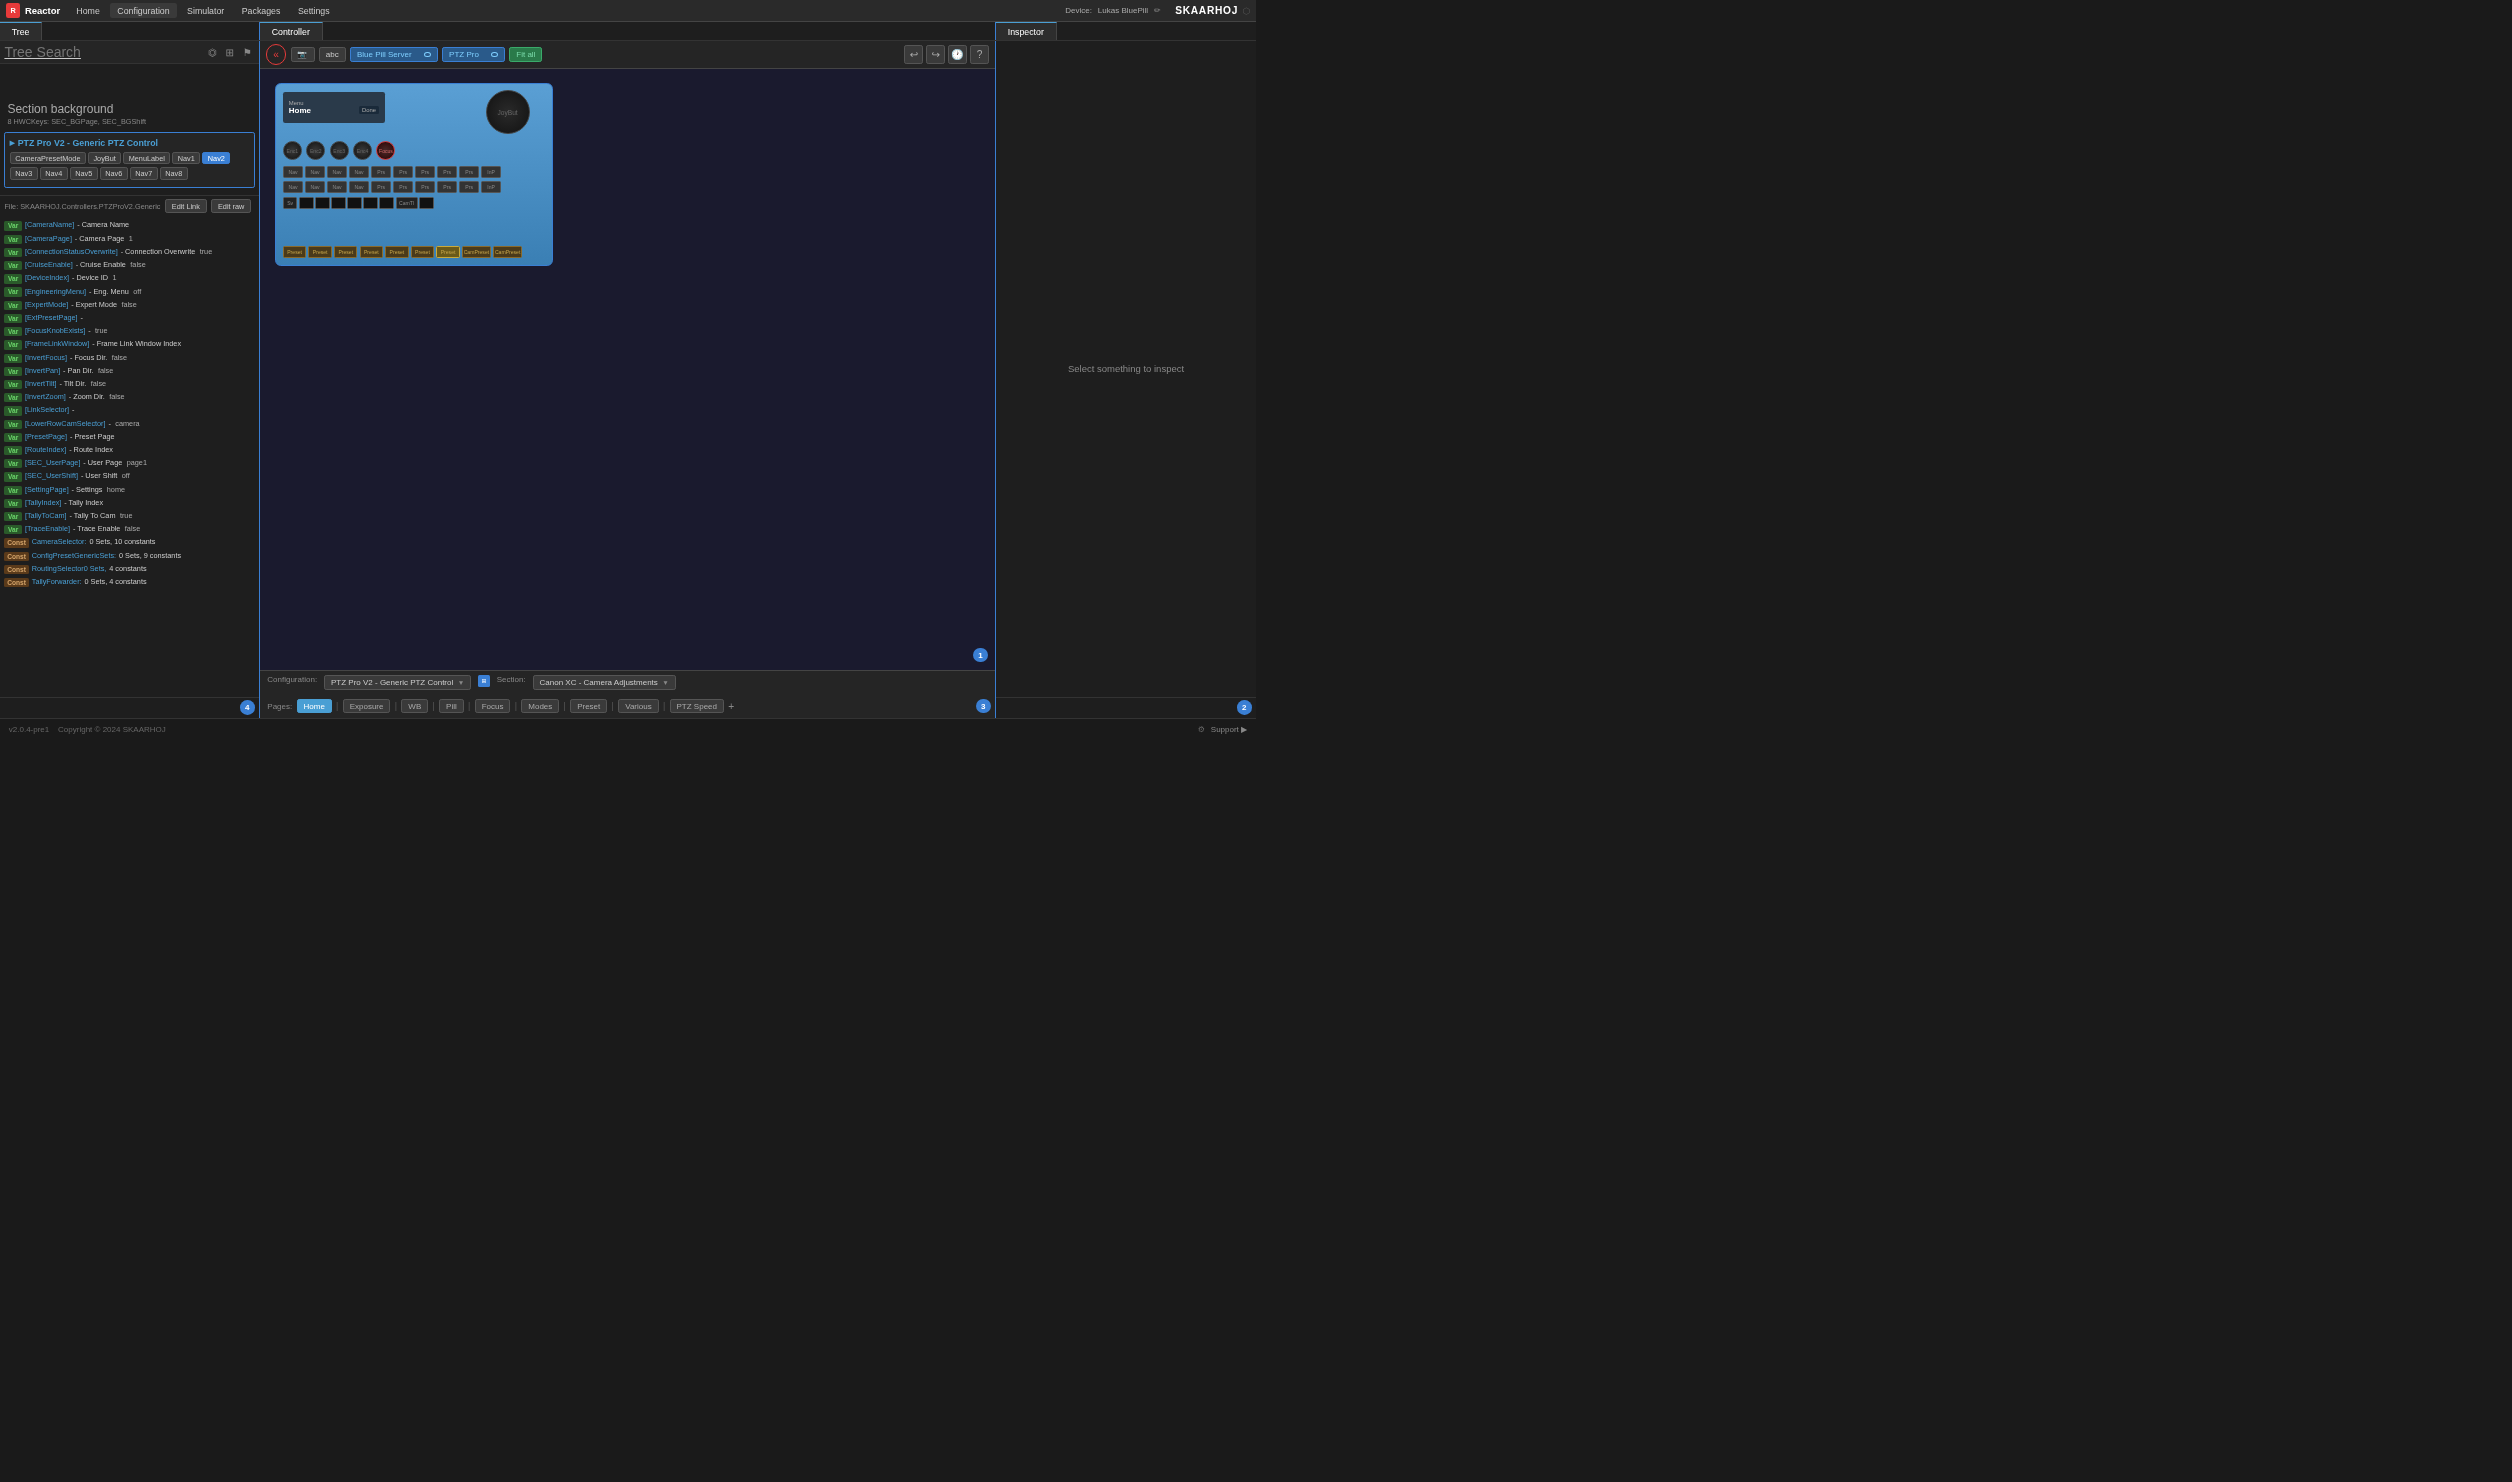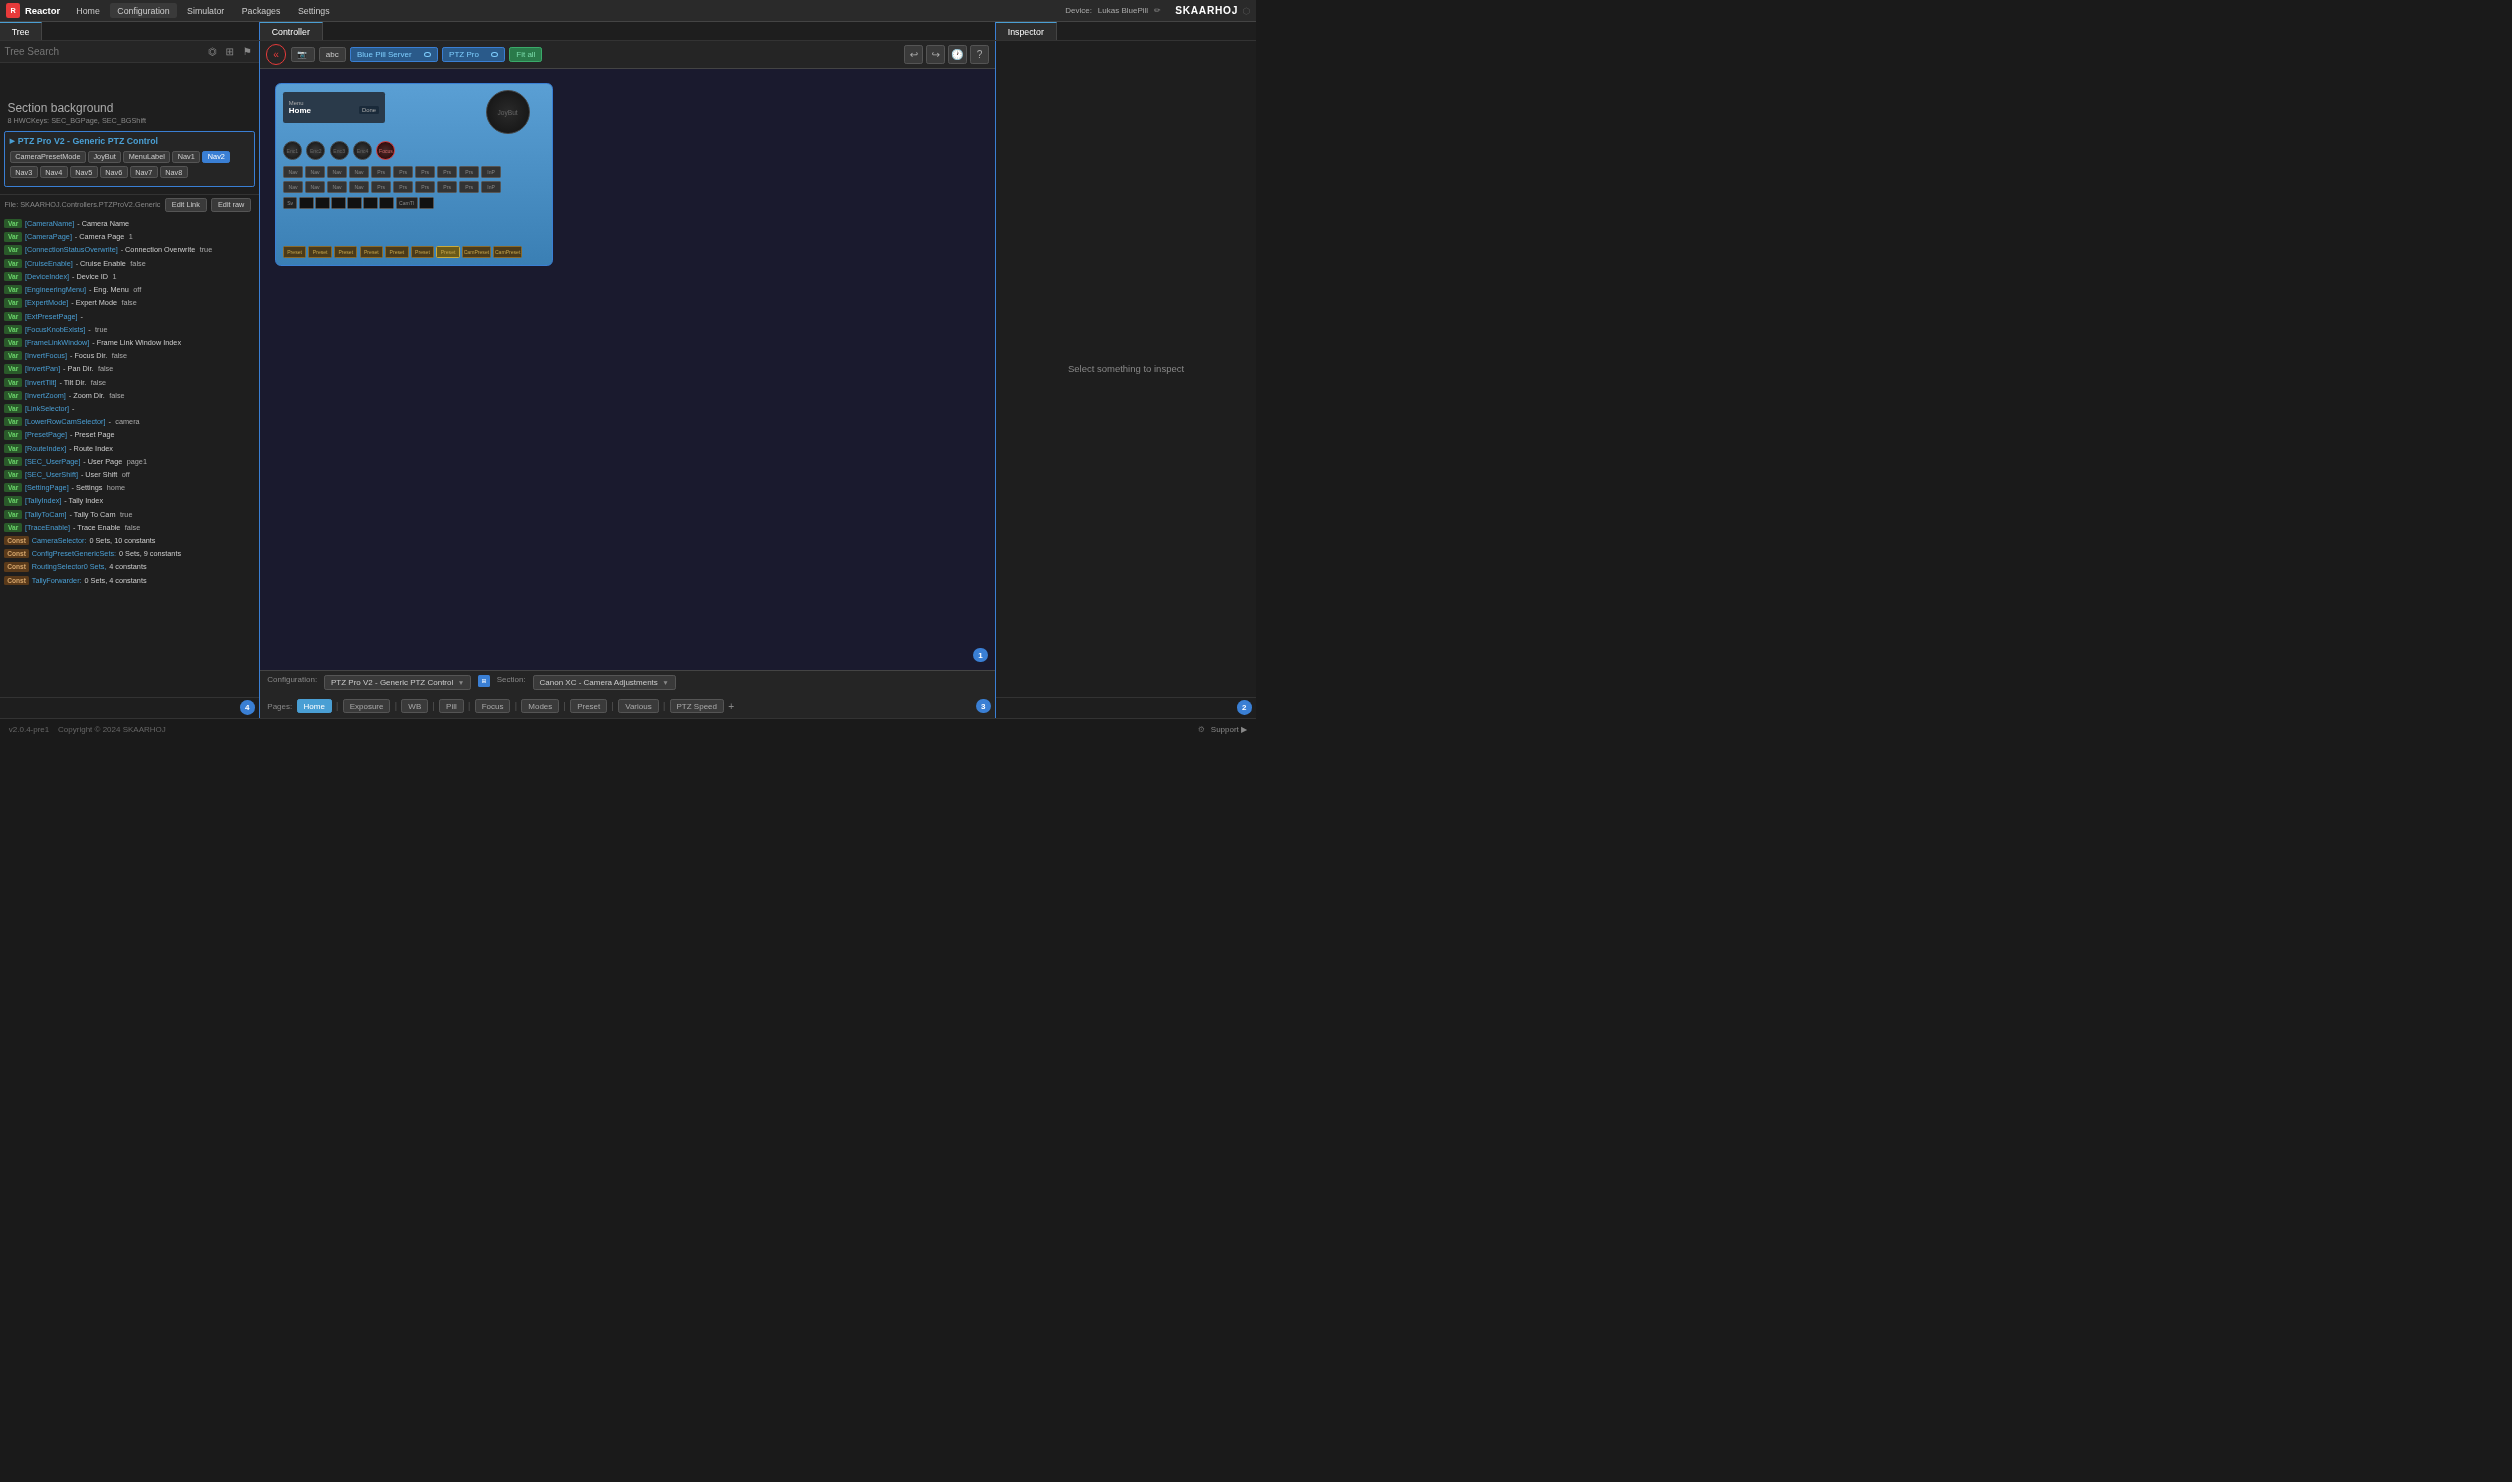--- a/index.html
+++ b/index.html
@@ -128,22 +128,23 @@
       background: #252525;
       padding: 2.9px 4.4px;
       border-bottom: 0.7px solid #333;
       gap: 2.9px;
     }
     .tree-search-input {
       flex: 1;
       background: transparent;
       border: none;
       color: #ccc;
-      font-size: 10px;
+      font-size: 14px;
       outline: none;
+      text-decoration: underline;
     }
     .tree-icon-btn {
       width: 14.6px;
       height: 14.6px;
       display: flex;
       align-items: center;
       justify-content: center;
       color: #888;
       cursor: pointer;
       font-size: 10.2px;
@@ -222,21 +223,21 @@
     }
 
     
     .var-list {
       flex: 1;
       overflow-y: auto;
       padding: 2.9px 4.4px;
     }
     .var-item {
       display: flex;
-      align-items: flex-start;
+      align-items: flex-end;
       padding: 1.5px 0;
       font-size: 7.3px;
       line-height: 1.4;
       gap: 2.9px;
     }
     .var-badge {
       background: #2a5a2a;
       color: #6ad46a;
       border-radius: 1.5px;
       padding: 0 2.9px;

